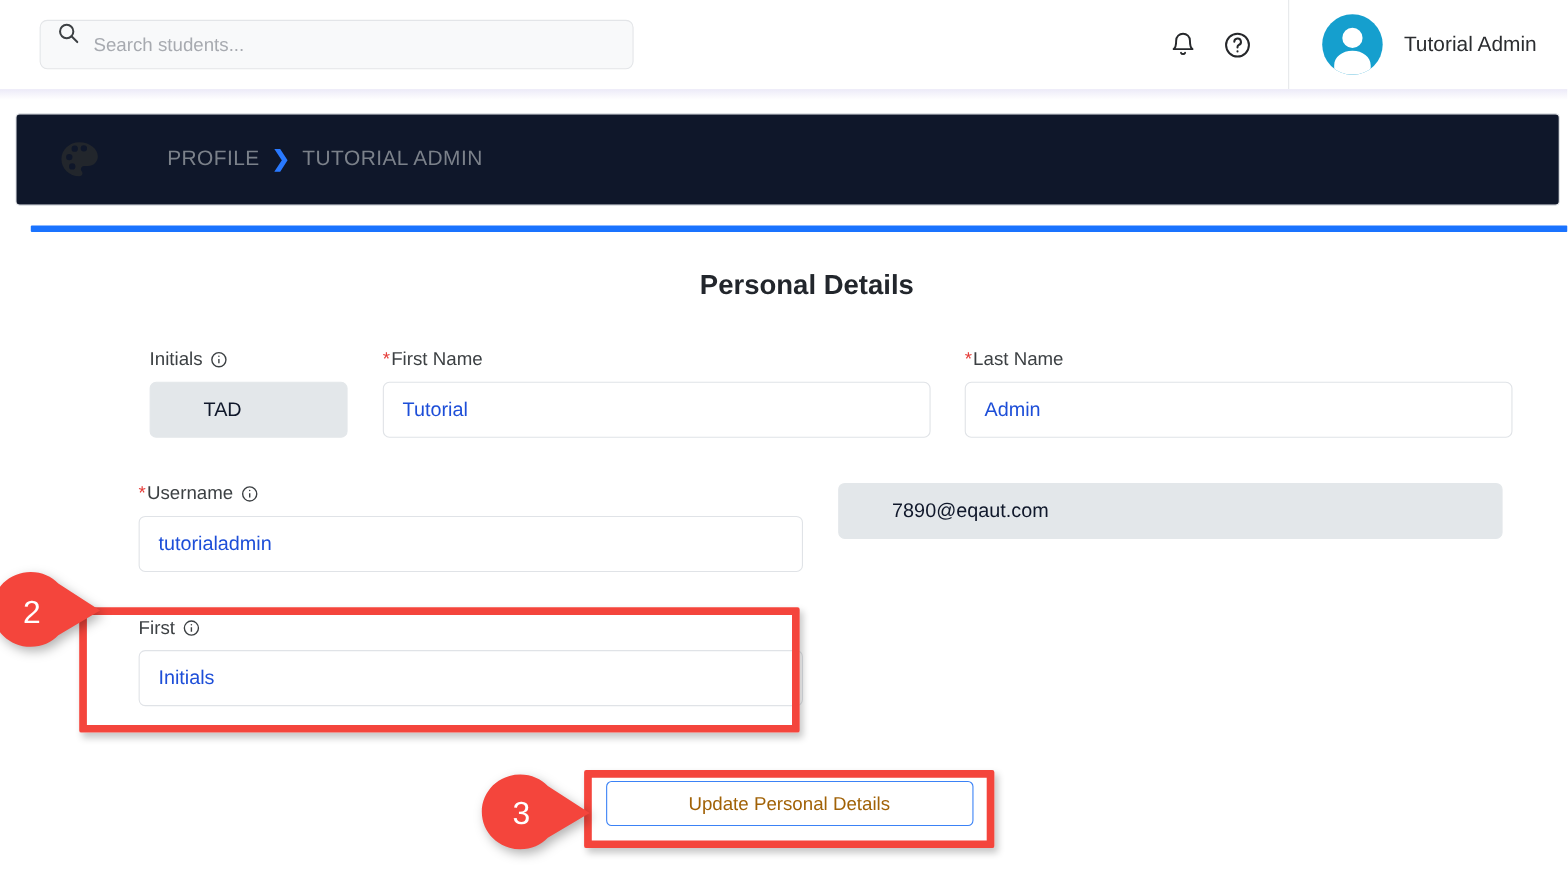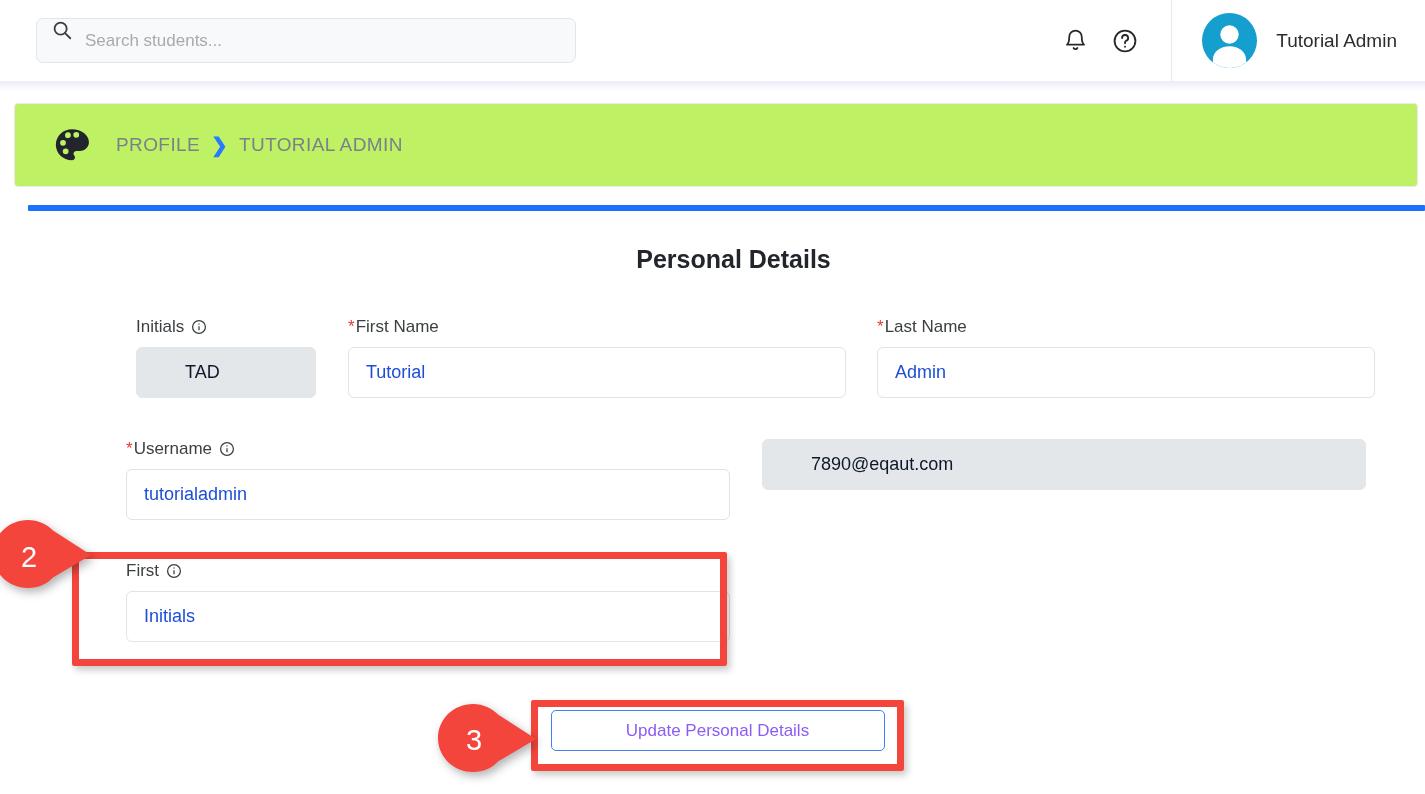--- a/index.html
+++ b/index.html
@@ -44,22 +44,22 @@
   .user-block{ display:flex; align-items:center; padding:0 28px 0 30px; cursor:pointer; }
   .avatar{
     width:55px; height:55px; border-radius:50%; background:#159fce;
     display:flex; align-items:flex-end; justify-content:center; overflow:hidden; flex:0 0 auto;
   }
   .user-name{ font-size:19px; color:#2b2d30; margin-left:19px; white-space:nowrap; }
 
   
   .crumb-card{
     position:absolute; left:14px; top:103px; width:1404px; height:84px;
-    background:#bef264; border:1px solid #e8eaed; border-radius:4px;
-    display:flex; align-items:center; padding-left:37px;
+    background:#0f172a; border:1px solid #e8eaed; border-radius:4px;
+    display:flex; align-items:center; padding-left:37px;gap:36px;
   }
   .palette-ic{ width:40px; height:40px; flex:0 0 auto; color:#22262c; }
   .crumb-items{ display:flex; align-items:center; margin-left:24px; }
   .crumb-link{ font-size:19px; letter-spacing:.4px; color:#7b818a; cursor:pointer; }
   .crumb-chev{ color:#2979ff; font-size:20px; font-weight:bold; margin:0 11px; line-height:1; }
   .crumb-cur{ font-size:19px; letter-spacing:.4px; color:#7b818a; }
 
   
   .main-card{
     position:absolute; left:28px; top:205px; width:1397px; min-height:560px;
@@ -93,21 +93,21 @@
 
   .row2{ position:absolute; left:98px; top:234px; width:1240px; display:flex; }
   .col-user{ width:604px; margin-right:32px; }
   .col-email{ width:604px; }
 
   .row3{ position:absolute; left:98px; top:356px; width:604px; }
 
   .btn-row{ position:absolute; left:0; top:505px; width:1379px; display:flex; justify-content:center; }
   .btn-outline{
     width:334px; height:41px; border:1px solid #3b82f6; border-radius:5px; background:#fff;
-    color:#8b5cf6; font-size:17px; font-family:"Liberation Sans", sans-serif;
+    color:#a16207; font-size:17px; font-family:"Liberation Sans", sans-serif;
     display:flex; align-items:center; justify-content:center; cursor:pointer;
   }
 
   
   .ann-box{
     position:absolute; border:7px solid #f4453c; border-radius:2px;
     box-shadow: 3px 4px 7px rgba(0,0,0,.22);
     pointer-events:none;
   }
   #ann-box-locale{ left:72px; top:552px; width:655px; height:114px; }

